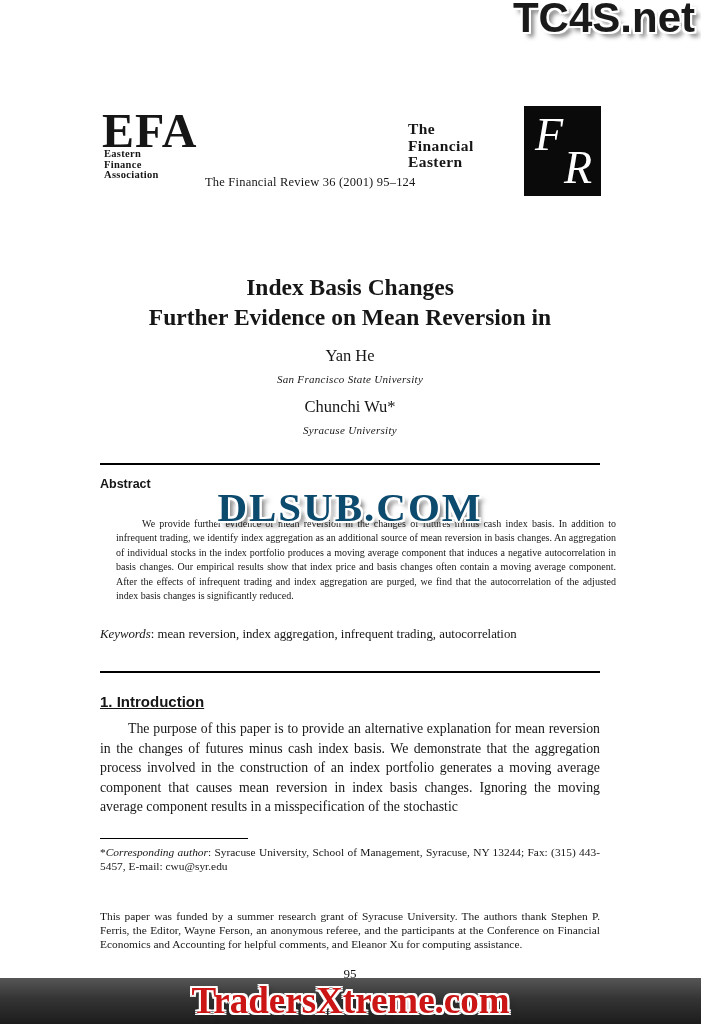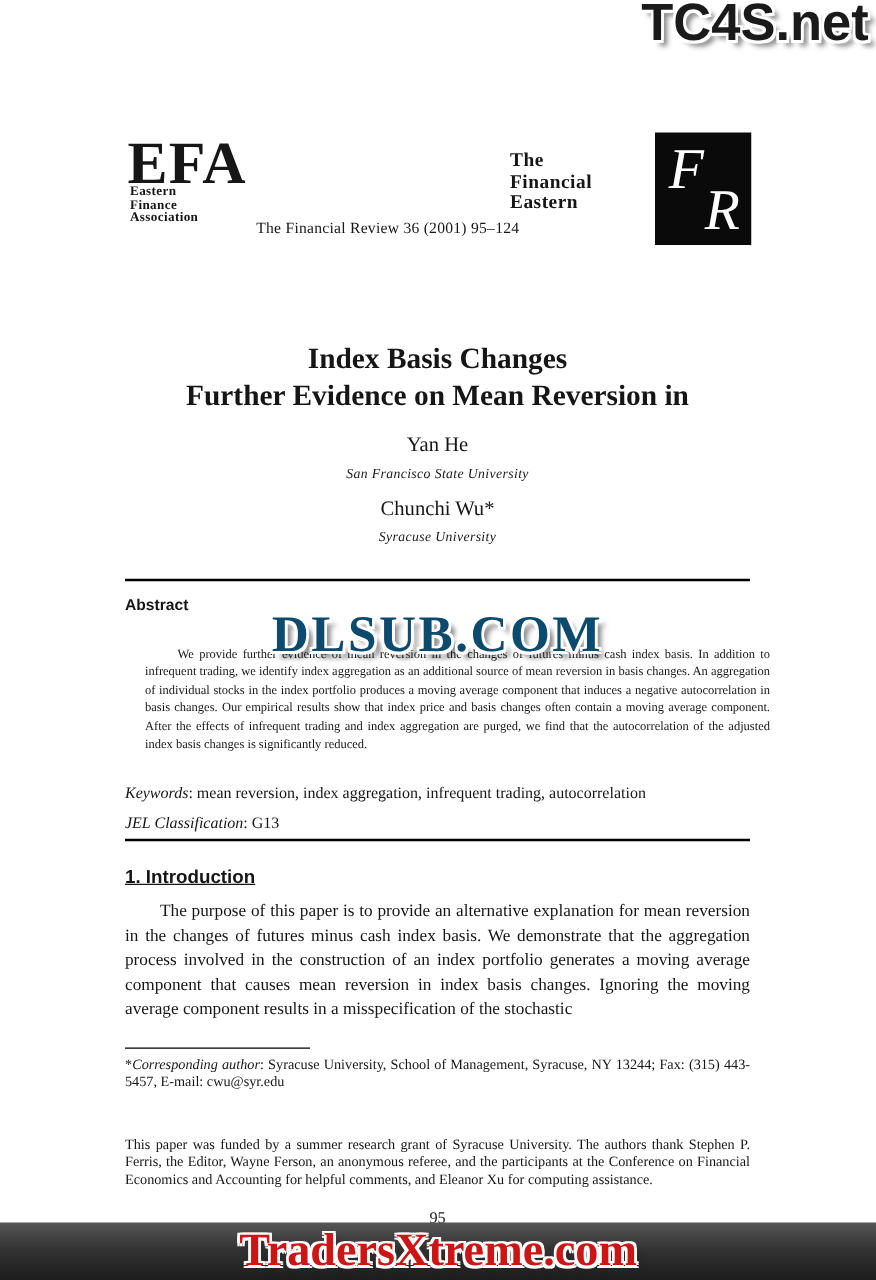--- a/index.html
+++ b/index.html
@@ -111,23 +111,20 @@
     <div class="author-affil">Syracuse University</div>
   </div>
 
   <div class="rule rule-abstract"></div>
   <h2 class="abstract-heading">Abstract</h2>
   <p class="abstract-text">We provide further evidence of mean reversion in the changes of futures minus cash index basis. In addition to infrequent trading, we identify index aggregation as an additional source of mean reversion in basis changes. An aggregation of individual stocks in the index portfolio produces a moving average component that induces a negative autocorrelation in basis changes. Our empirical results show that index price and basis changes often contain a moving average component. After the effects of infrequent trading and index aggregation are purged, we find that the autocorrelation of the adjusted index basis changes is significantly reduced.</p>
 
   <div class="keywords">
     <span class="it">Keywords</span><span>: mean reversion, index aggregation, infrequent trading, autocorrelation</span>
   </div>
-  <div class="jel">
-    <span class="it">JEL Classification</span><span>: G13</span>
-  </div>
   <div class="rule rule-jel"></div>
 
   <h2 class="intro-heading">1. Introduction</h2>
   <p class="intro-text">The purpose of this paper is to provide an alternative explanation for mean reversion in the changes of futures minus cash index basis. We demonstrate that the aggregation process involved in the construction of an index portfolio generates a moving average component that causes mean reversion in index basis changes. Ignoring the moving average component results in a misspecification of the stochastic</p>
 
   <div class="fn-rule"></div>
   <div class="fn1">
     <span>*</span><span class="it">Corresponding author</span><span>: Syracuse University, School of Management, Syracuse, NY 13244; Fax: (315) 443-5457, E-mail: cwu@syr.edu</span>
   </div>
   <div class="fn2">This paper was funded by a summer research grant of Syracuse University. The authors thank Stephen P. Ferris, the Editor, Wayne Ferson, an anonymous referee, and the participants at the Conference on Financial Economics and Accounting for helpful comments, and Eleanor Xu for computing assistance.</div>

